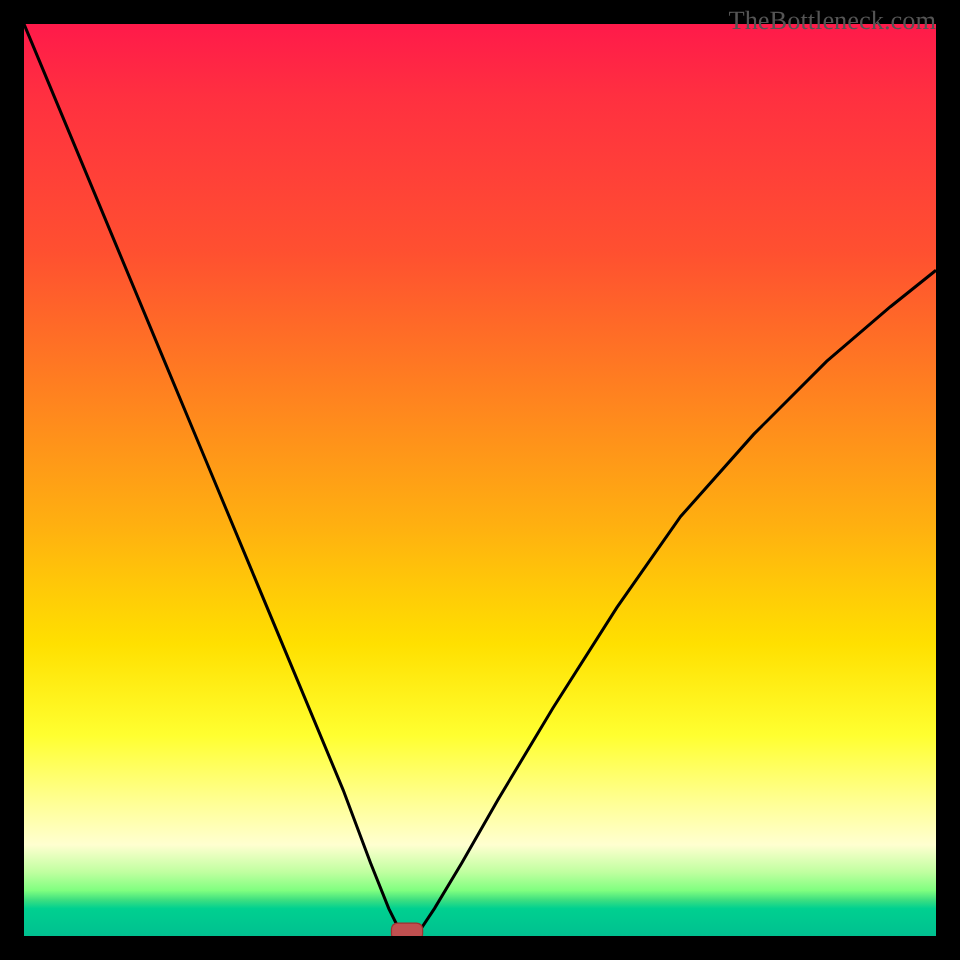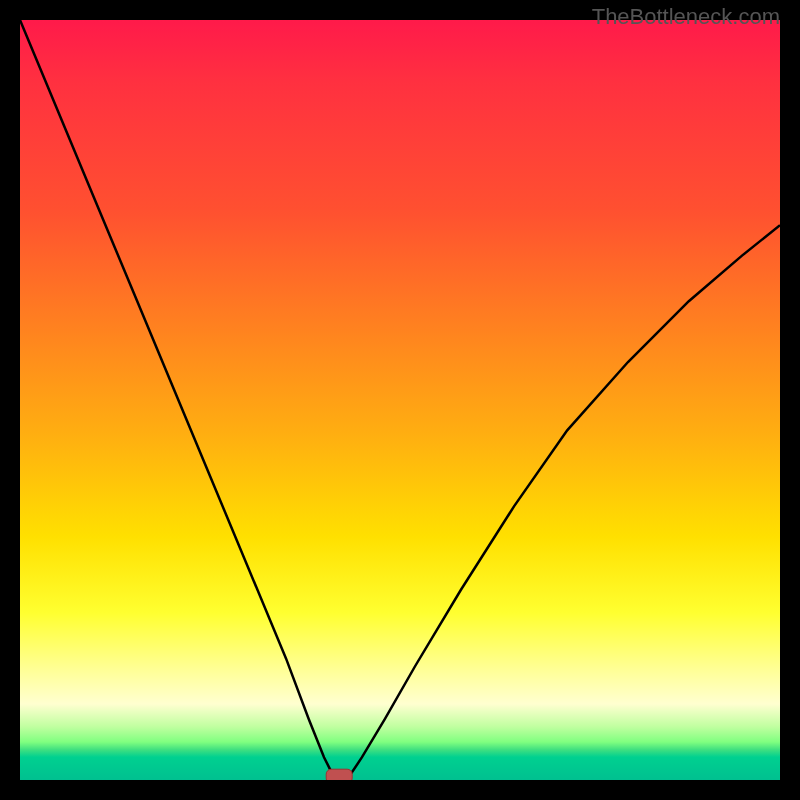--- a/index.html
+++ b/index.html
@@ -12,20 +12,21 @@
     font-family: Arial, sans-serif;
   }
   .watermark {
     position: absolute;
     top: 4px;
     right: 20px;
     color: #555;
     font-size: 22px;
     z-index: 10;
     font-weight: normal;
+    font-family: Liberation Serif, serif;
   }
   .plot-area {
     position: absolute;
     left: 20px;
     top: 20px;
     width: 760px;
     height: 760px;
     overflow: hidden;
   }
   .gradient-bg {

